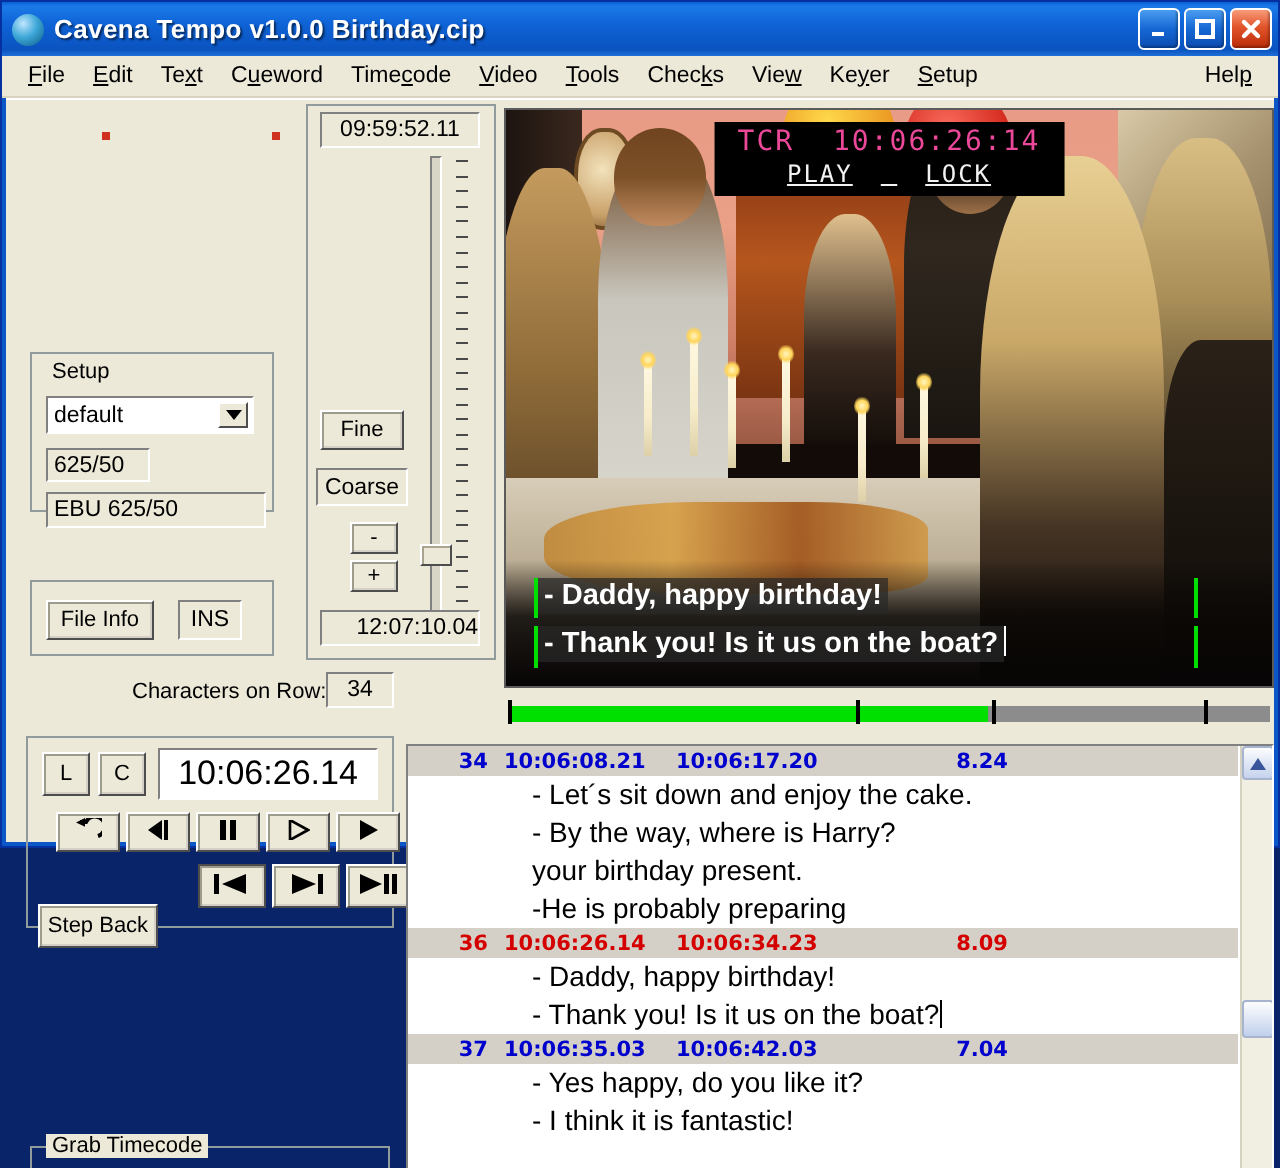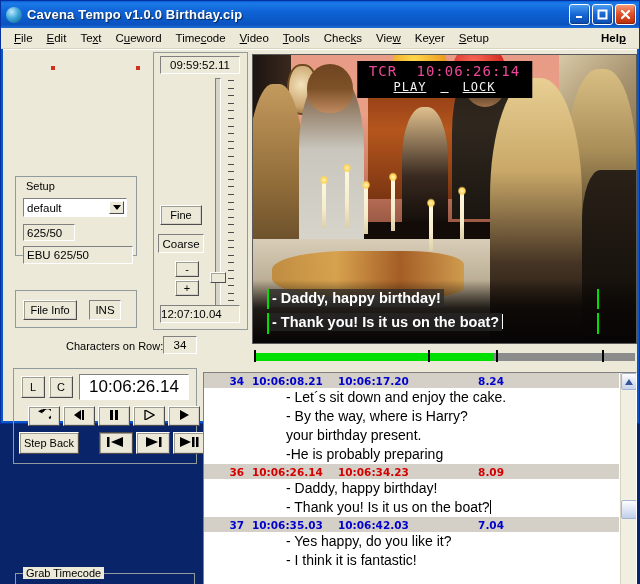--- a/index.html
+++ b/index.html
@@ -64,21 +64,21 @@
     border-bottom: 1px solid #d8d4c0;
     position: relative;
   }
   .menu-item {
     font-size: 11.5px; color: #000;
     padding: 2px 7px;
     white-space: nowrap;
     line-height: 13px;
   }
   .menu-item u { text-decoration: underline; }
-  .menu-right { position: absolute; right: 6px; font-weight: bold; }
+  .menu-right { position: absolute; right: 6px; }
 
   
   .client {
     flex: 1 1 auto;
     background: #ece9d8;
     position: relative;
     margin: 0 2px 2px 2px;
     border-top: 1px solid #ffffff;
   }
   .grp2 {
@@ -281,21 +281,21 @@
   .sub-head {
     display: flex; background: #d4d0c8; height: 15px; align-items: center;
     font-size: 10.5px; font-weight: bold; color: #0000cd;
     font-family: "DejaVu Sans", sans-serif;
   }
   .sub-head.current { color: #d40000; }
   .sh-num { width: 48px; text-align: right; padding-right: 8px; }
   .sh-in { width: 86px; }
   .sh-out { width: 106px; }
   .sh-dur { width: 60px; text-align: right; }
-  .sub-body { font-size: 14px; color: #000; padding-left: 82px; line-height: 19px; }
+  .sub-body { font-size: 14px; color: #000; padding-left: 62px; line-height: 19px; }
   .sub-body div { white-space: nowrap; }
   .scrollbar {
     position: absolute; right: 0; top: 0; width: 16px; bottom: 0;
     background: #f1efe2; border-left: 1px solid #d6d2c2;
   }
   .sb-btn {
     position: absolute; left: 0; width: 16px; height: 17px;
     background: linear-gradient(to bottom, #fdfdfd, #dfe7f5 50%, #c6d3ec);
     border: 1px solid #a6b4cf; border-radius: 2px;
     display: flex; align-items: center; justify-content: center;
@@ -469,21 +469,21 @@
     <div class="field" style="left:155px; top:184px; width:46px; height:19px; justify-content:center; padding-left:0;">
       <span>Coarse</span>
     </div>
     <div class="btn" style="left:172px; top:211px; width:24px; height:16px;">
       <span>-</span>
     </div>
     <div class="btn" style="left:172px; top:230px; width:24px; height:16px;">
       <span>+</span>
     </div>
 
-    <div class="field" style="left:157px; top:255px; width:80px; height:18px; justify-content:flex-start; padding-left:0;">
+    <div class="field" style="left:157px; top:255px; width:80px; height:18px; justify-content:flex-end; padding-left:0;">
       <span>12:07:10.04</span>
     </div>
 
     <div class="video">
       <div class="vid-scene">
         <div class="v-wall"></div>
         <div class="v-wall2"></div>
         <div class="v-balloon1"></div>
         <div class="v-balloon2"></div>
         <div class="v-frame"></div>
@@ -588,21 +588,21 @@
       </span>
     </div>
     <div class="btn" style="left:165px; top:356px; width:32px; height:20px;">
       <span>
         <svg width="11" height="10" viewBox="0 0 11 10">
             <path d="M1 0 L10 5 L1 10 Z" fill="#000"></path>
           </svg>
       </span>
     </div>
 
-    <div class="btn" style="left:16px; top:382px; width:60px; height:22px;">
+    <div class="btn" style="left:16px; top:402px; width:60px; height:22px;">
       <span>Step Back</span>
     </div>
     <div class="btn" style="left:96px; top:382px; width:34px; height:22px; border-color:#4d4d4d #4d4d4d #4d4d4d #4d4d4d;">
       <span>
         <svg width="18" height="10" viewBox="0 0 18 10">
             <rect x="0" y="0" width="2.5" height="10" fill="#000"></rect>
             <path d="M16 0 L4 5 L16 10 Z" fill="#000"></path>
           </svg>
       </span>
     </div>

